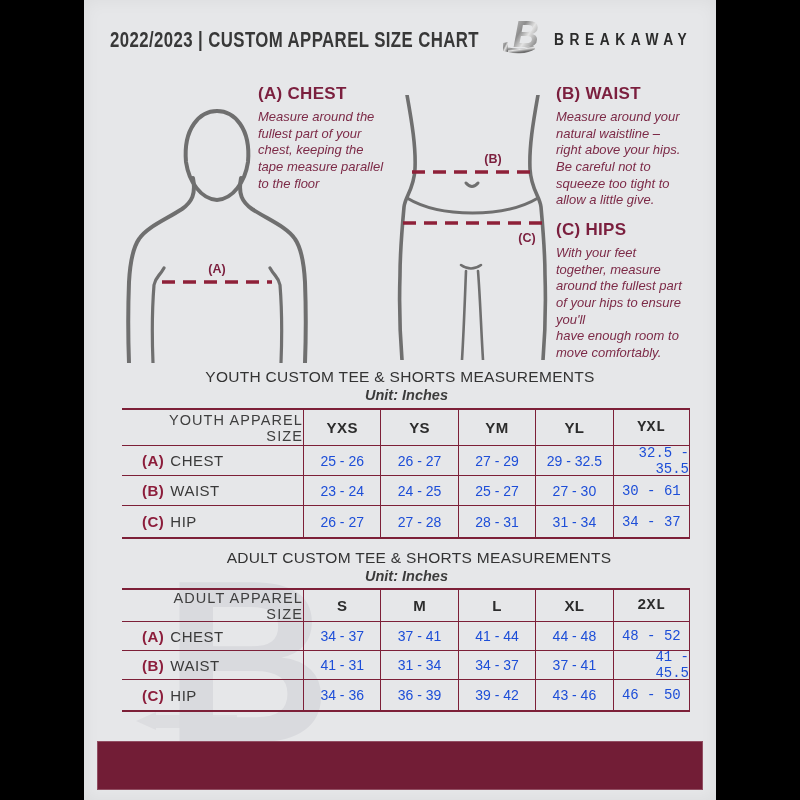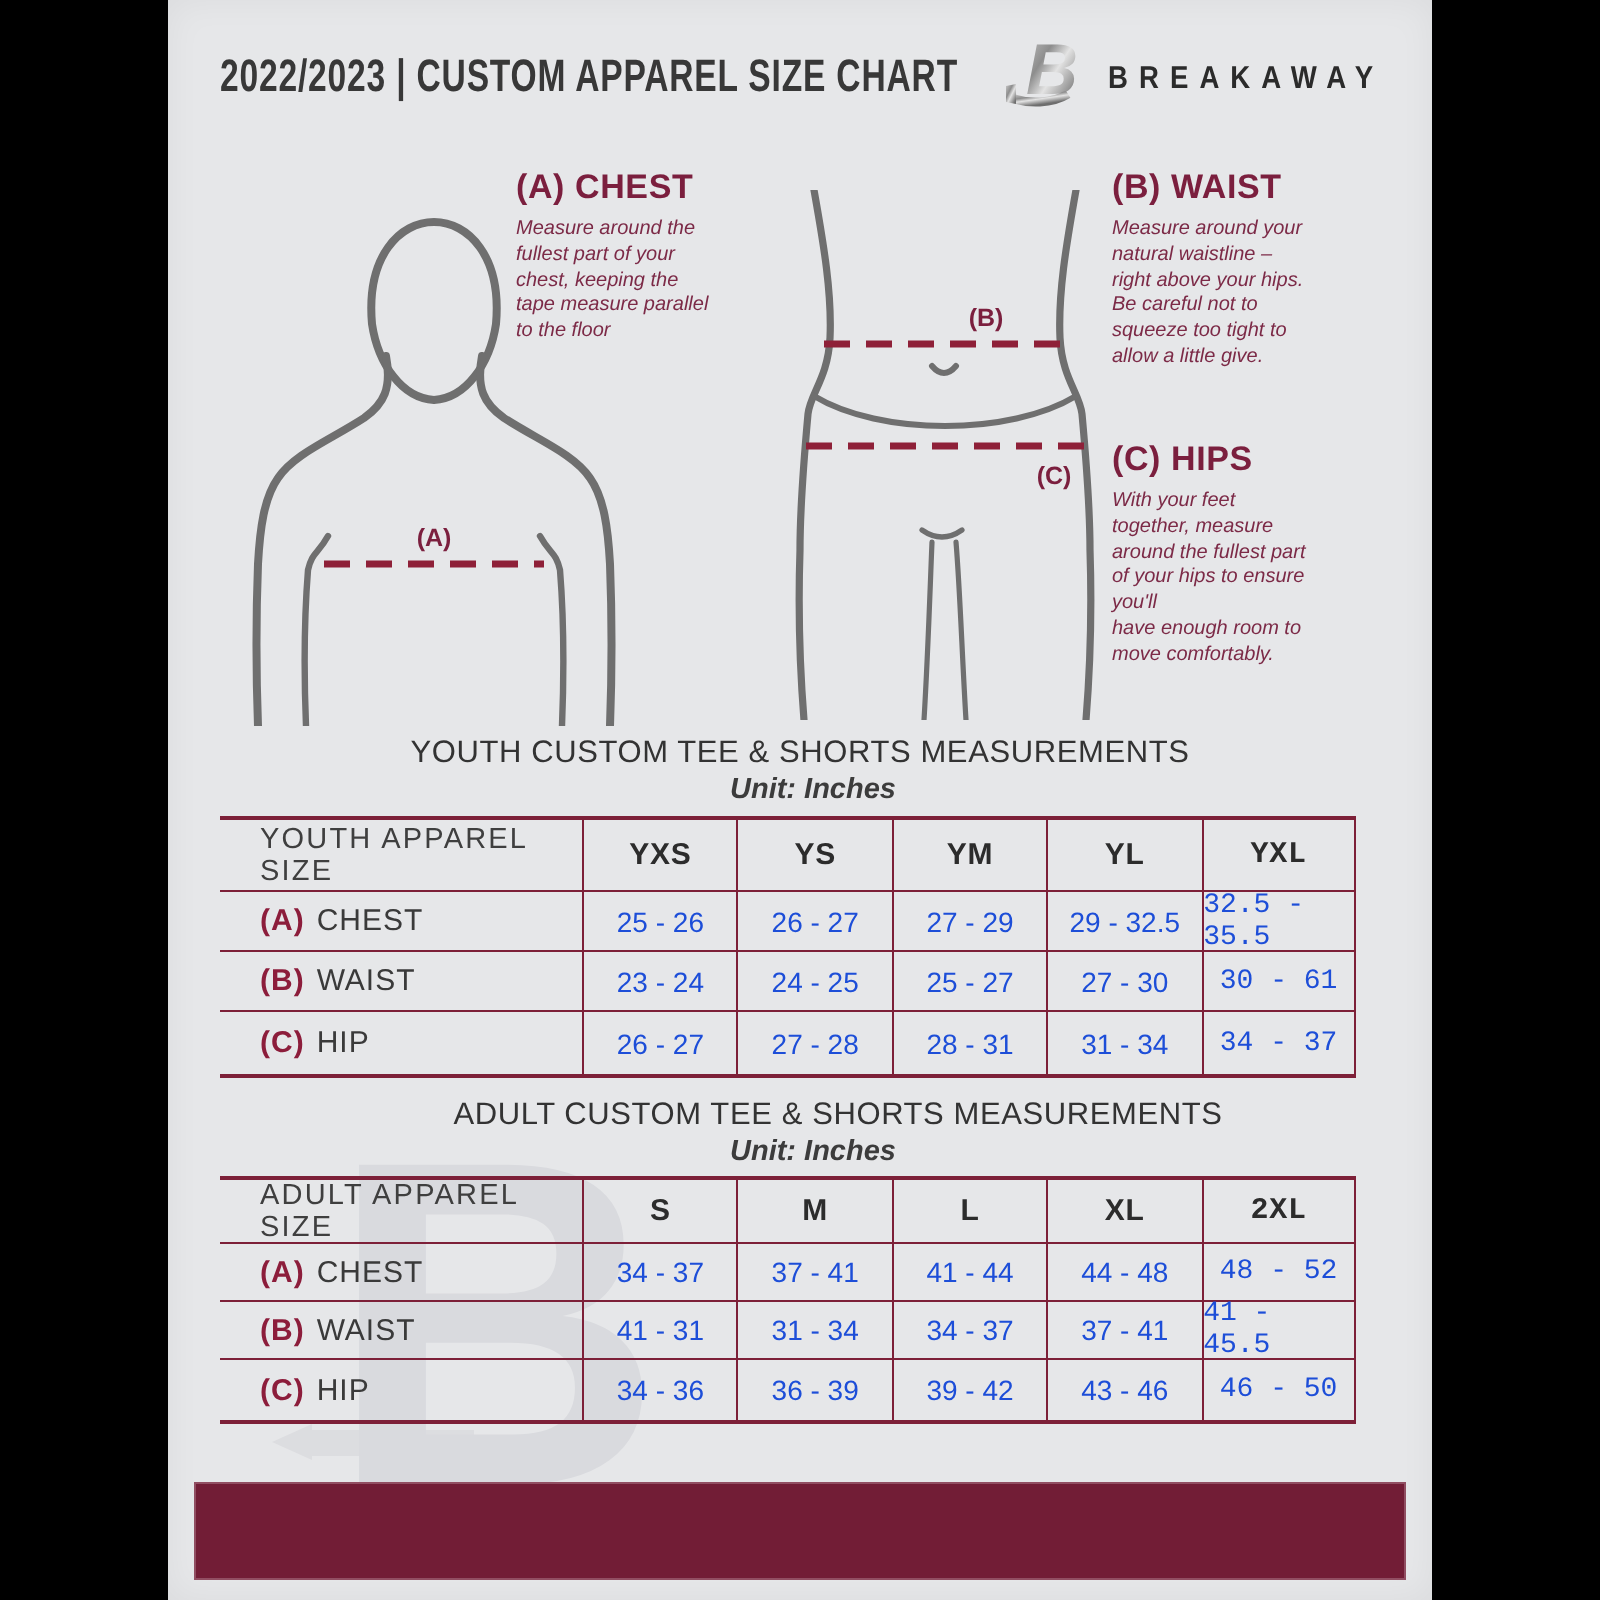--- a/index.html
+++ b/index.html
@@ -15,38 +15,38 @@
   .brand-text { position:absolute; left:470px; top:31px; font-size:15px; font-weight:700; color:#2b2b2b;
                 letter-spacing:6px; white-space:nowrap; transform:scale(0.92,1.05); transform-origin:left center; }
 
   
   .fig { position:absolute; }
   .fig-chest { left:36px; top:78px; width:190px; height:285px; }
   .fig-waist { left:311px; top:95px; width:155px; height:265px; }
 
   
   .instr-label { position:absolute; font-size:17px; font-weight:700; color:#7b1f3e; letter-spacing:0.3px; }
-  .instr-text  { position:absolute; font-size:10px; font-style:italic; color:#7c2a47; line-height:1.28;
+  .instr-text  { position:absolute; font-size:13px; font-style:italic; color:#7c2a47; line-height:1.28;
                  white-space:pre-line; }
   .lbl-a { left:174px; top:84px; }   .txt-a { left:174px; top:109px; width:160px; }
   .lbl-b { left:472px; top:84px;text-align:right; }   .txt-b { left:472px; top:109px; width:160px; }
   .lbl-c { left:472px; top:220px; }  .txt-c { left:472px; top:245px; width:170px; }
 
   
   .sec-title { position:absolute; left:0; width:100%; text-align:center; font-size:15.5px; font-weight:400;
                color:#333; letter-spacing:0.3px; }
   .sec-unit  { position:absolute; left:0; width:100%; text-align:center; font-size:14.5px; font-weight:700;
                font-style:italic; color:#3c3c3c;padding-left:13px; }
   .y-title { top:368px; } .y-unit { top:387px; }
   .a-title { top:549px;margin-left:19px; } .a-unit { top:568px; }
 
   
-  .size-table { position:absolute; left:26px; width:568px; display:grid;
+  .size-table { position:absolute; left:38px; width:568px; display:grid;
                 grid-template-columns:181px repeat(5,1fr);
-                border-top:2px solid #7d2038; border-bottom:2px solid #7d2038; z-index:2; }
+                border-top:2px solid #7d2038; border-bottom:2px solid #7d2038; z-index:2;text-align:right; }
   .y-table { top:408px; grid-template-rows:36px 30px 30px 31px; }
   .a-table { top:588px; grid-template-rows:32px 29px 29px 30px; }
   .cell { display:flex; align-items:center; justify-content:center; border-bottom:1.7px solid #7d2038;
           font-size:14px; color:#1d4ed8; }
   .size-table .cell:nth-last-child(-n+6) { border-bottom:none; }
   .col-b { border-left:1.6px solid #7d2038; }
   .col-r { border-right:1.6px solid #7d2038;font-family:Liberation Mono, monospace; }
   .label-cell { justify-content:flex-start; padding-left:20px; font-size:14.5px; letter-spacing:1.1px; color:#3f3f3f; }
   .size-head { font-weight:700; font-size:15px; color:#2c2c2c; letter-spacing:0.4px; }
   .row-label { letter-spacing:0.5px; }

